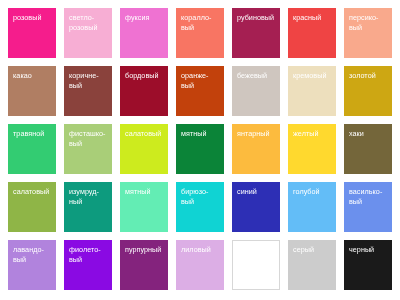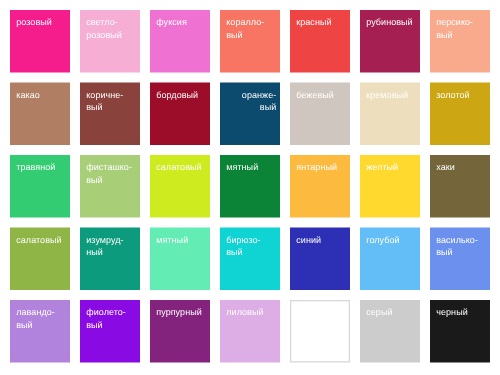--- a/index.html
+++ b/index.html
@@ -65,41 +65,41 @@
       <span class="swatch-label">светло-
 розовый</span>
     </div>
     <div class="swatch" style="background-color: rgb(239, 114, 210);">
       <span class="swatch-label">фуксия</span>
     </div>
     <div class="swatch" style="background-color: rgb(248, 117, 99);">
       <span class="swatch-label">коралло-
 вый</span>
     </div>
+    <div class="swatch" style="background-color: rgb(165, 31, 82);">
+      <span class="swatch-label">рубиновый</span>
+    </div>
     <div class="swatch" style="background-color: rgb(239, 68, 68);">
       <span class="swatch-label">красный</span>
-    </div>
-    <div class="swatch" style="background-color: rgb(165, 31, 82);">
-      <span class="swatch-label">рубиновый</span>
     </div>
     <div class="swatch" style="background-color: rgb(249, 169, 140);">
       <span class="swatch-label">персико-
 вый</span>
     </div>
     <div class="swatch" style="background-color: rgb(176, 126, 99);">
       <span class="swatch-label">какао</span>
     </div>
     <div class="swatch" style="background-color: rgb(138, 66, 60);">
       <span class="swatch-label">коричне-
 вый</span>
     </div>
     <div class="swatch" style="background-color: rgb(156, 13, 42);">
       <span class="swatch-label">бордовый</span>
     </div>
-    <div class="swatch" style="background-color: #0c4a6e; text-align: right;">
+    <div class="swatch" style="background-color: #c2410c;">
       <span class="swatch-label">оранже-
 вый</span>
     </div>
     <div class="swatch" style="background-color: rgb(207, 198, 191);">
       <span class="swatch-label">бежевый</span>
     </div>
     <div class="swatch" style="background-color: rgb(237, 223, 189);">
       <span class="swatch-label">кремовый</span>
     </div>
     <div class="swatch" style="background-color: rgb(205, 167, 19);">

